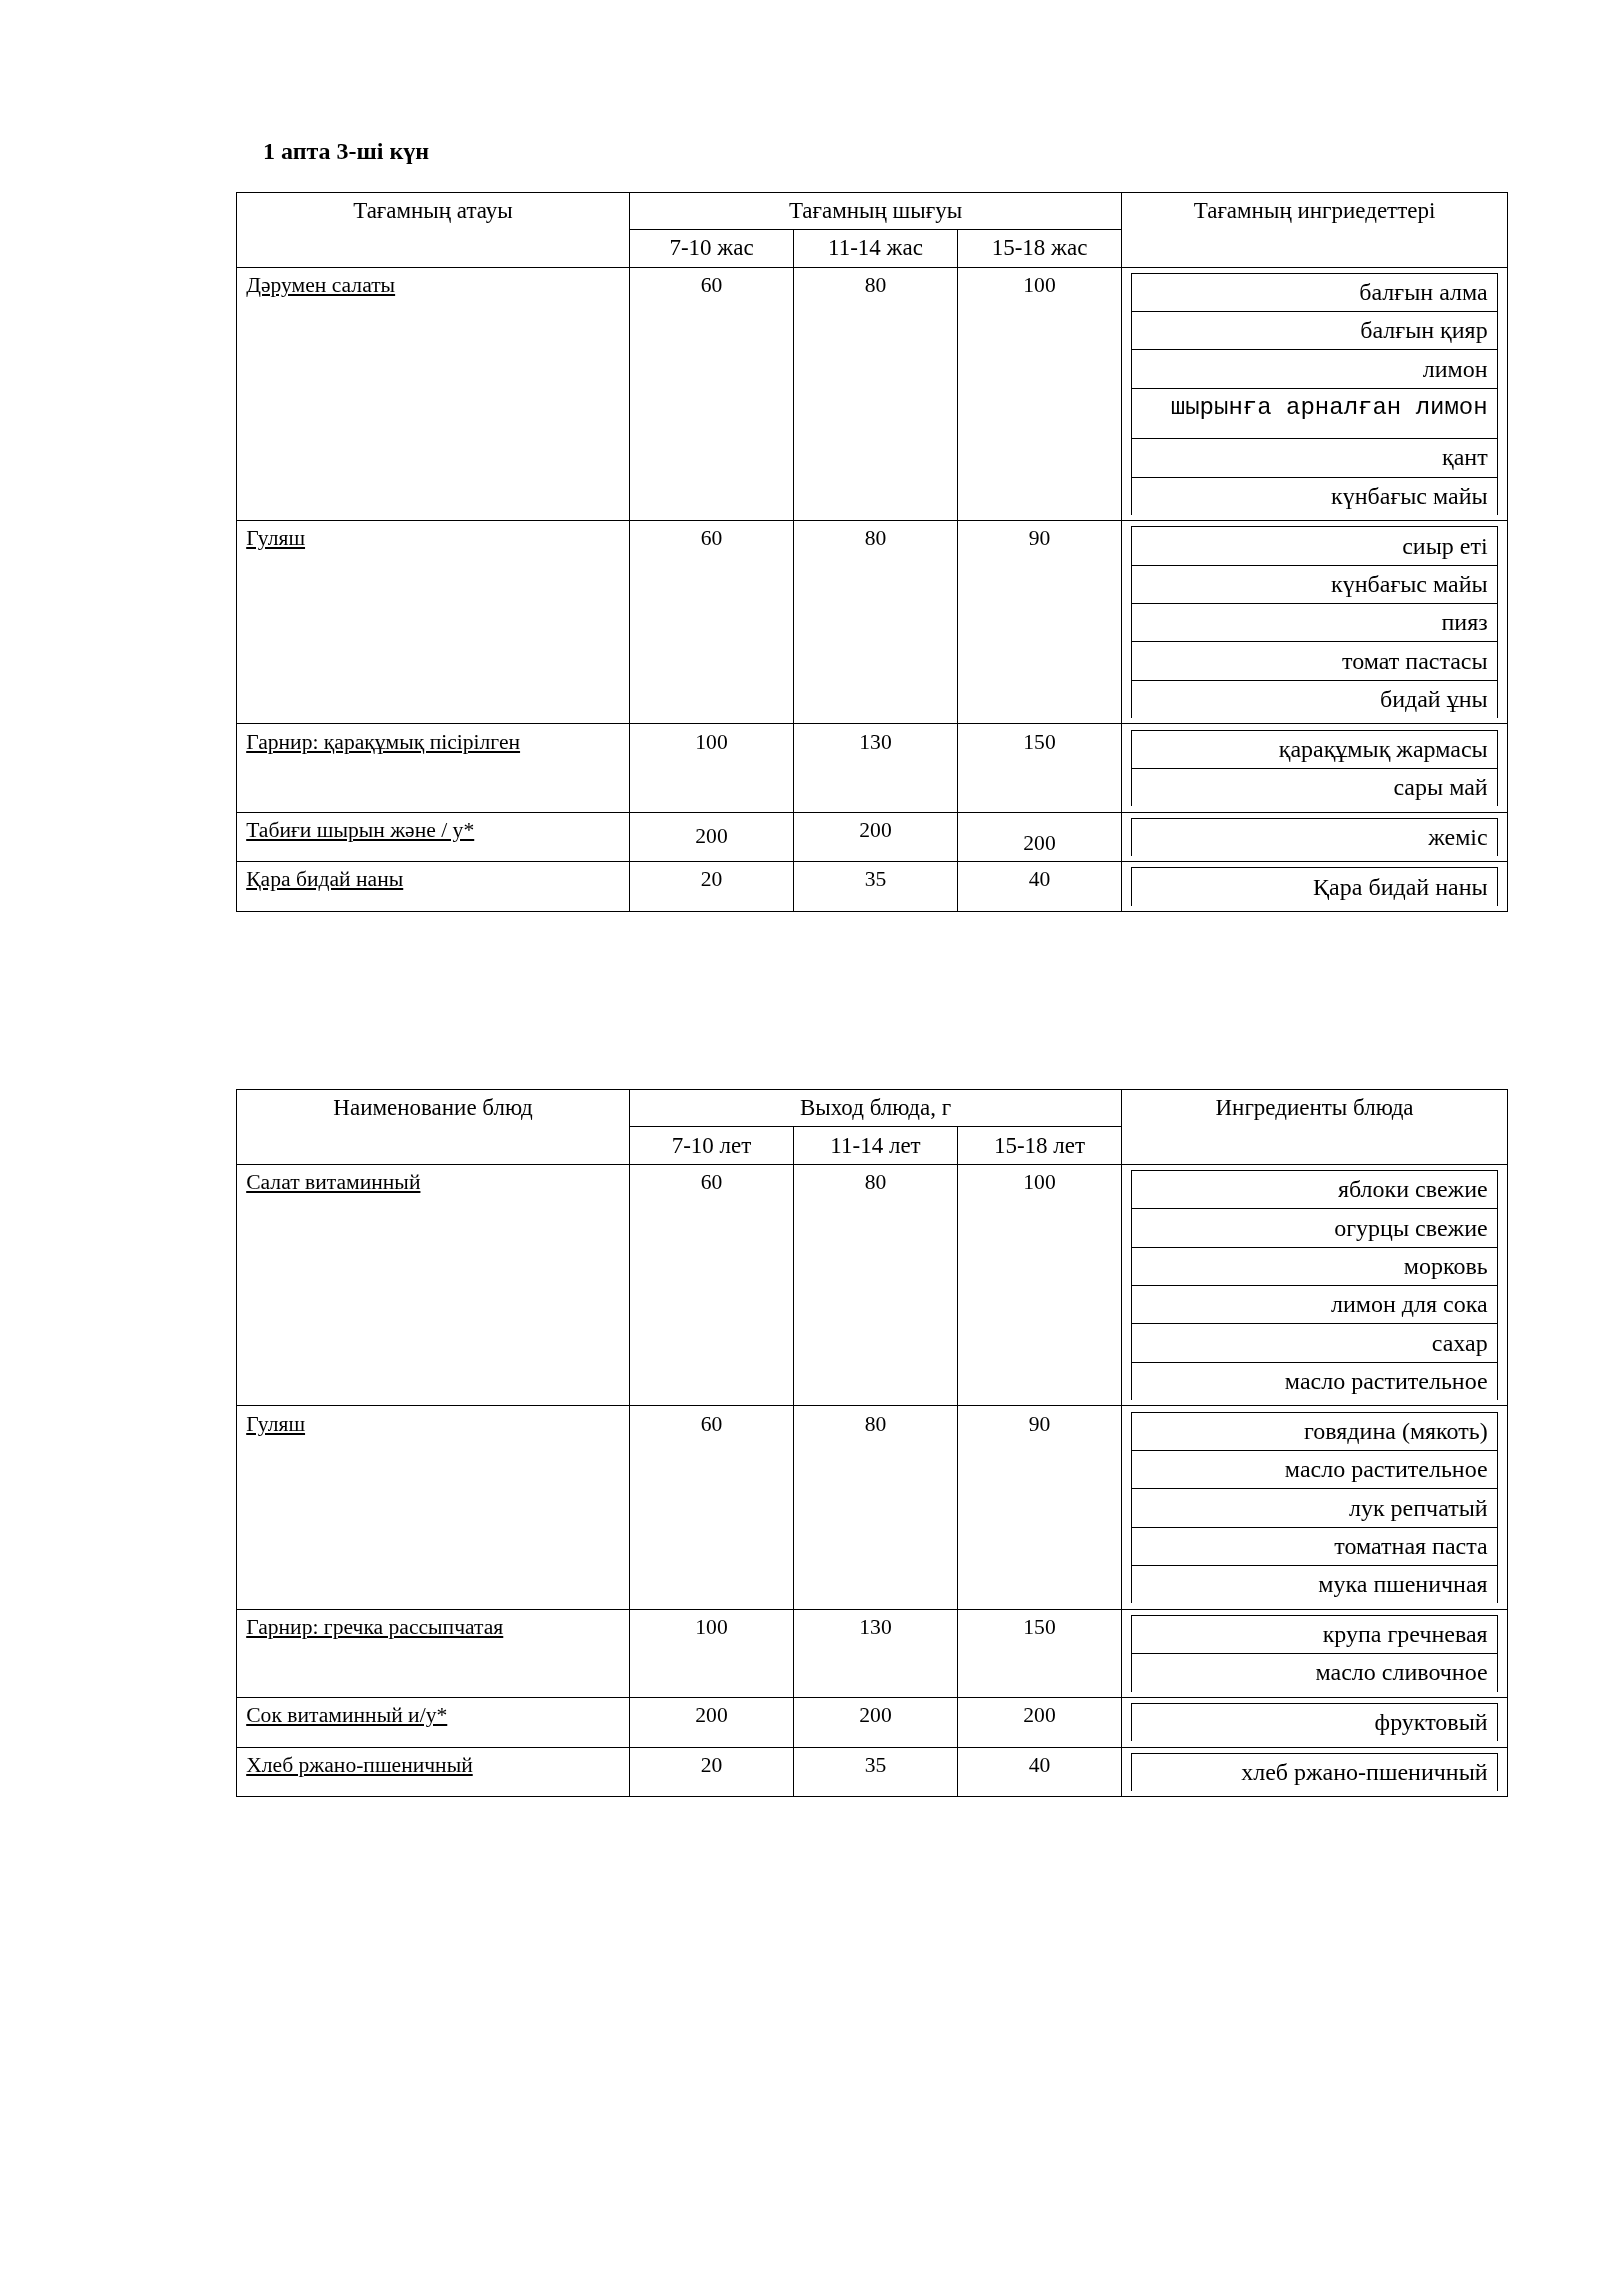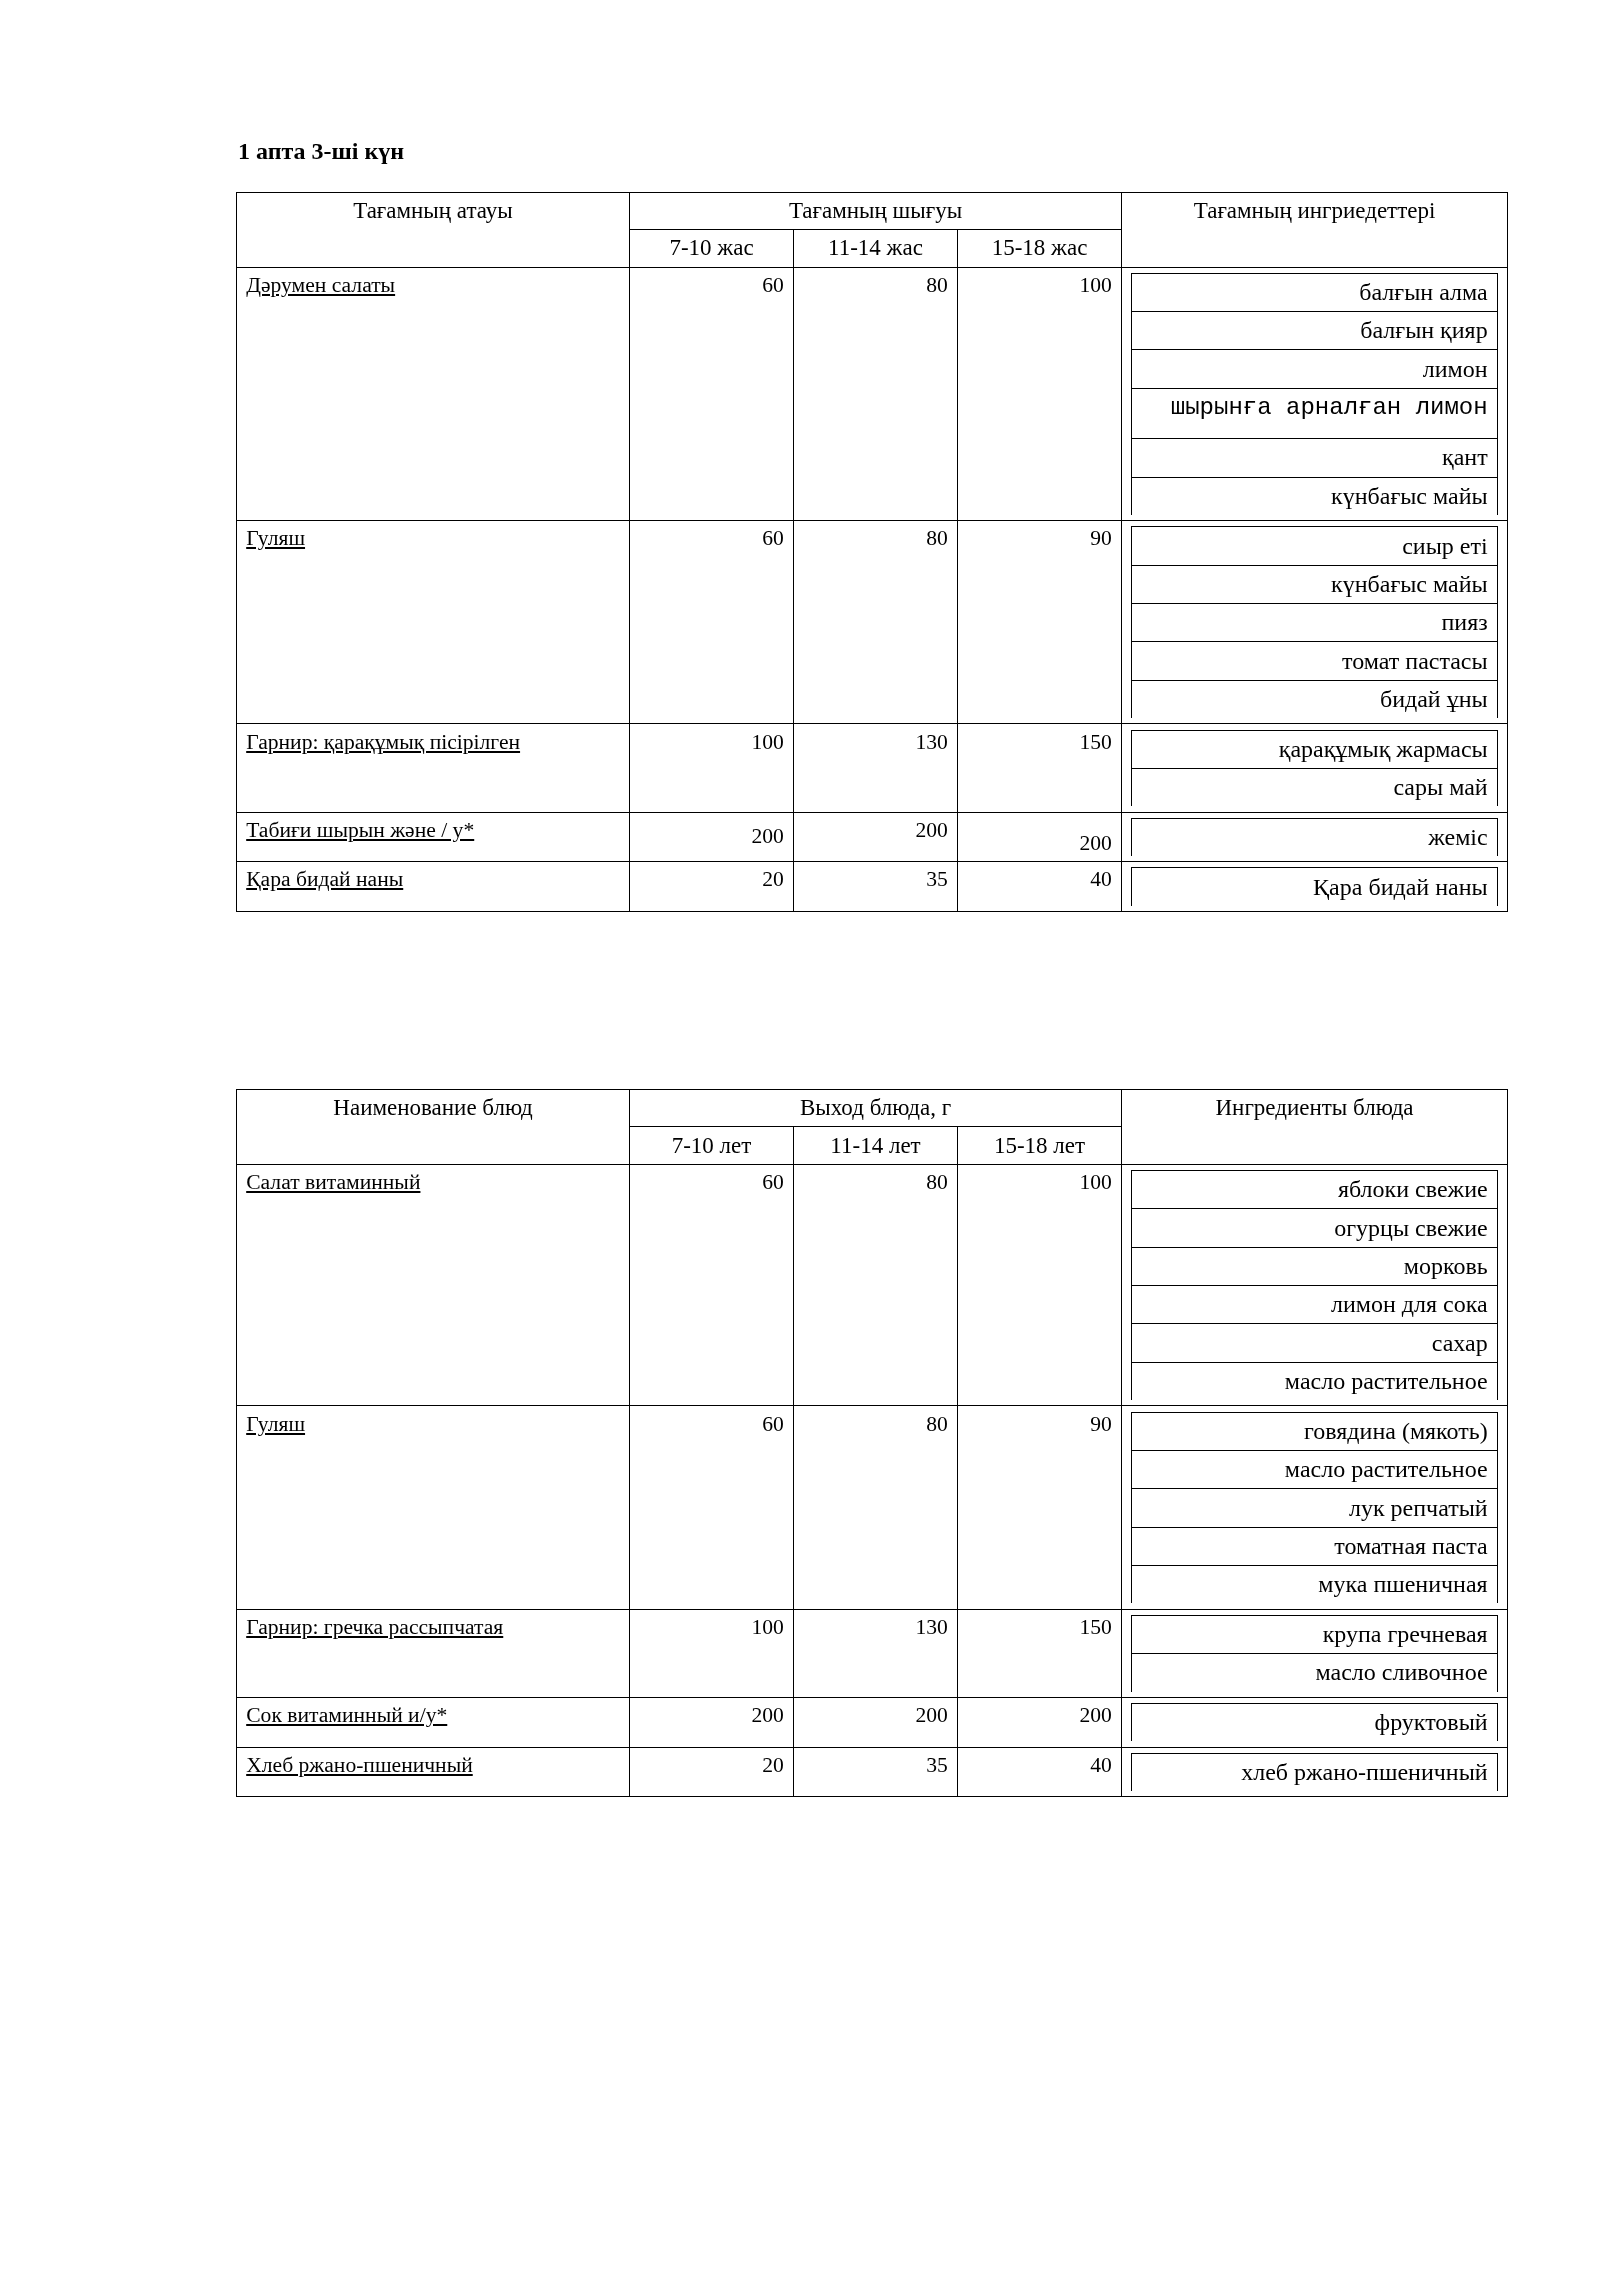--- a/index.html
+++ b/index.html
@@ -18,21 +18,21 @@
     width: 1623px;
     height: 2295px;
     box-sizing: border-box;
     padding: 137px 216px 0 236px;
   }
   .section-title {
     font-family: "Liberation Serif", serif;
     font-weight: bold;
     font-size: 24px;
     line-height: 1.2;
-    margin: 0 0 26px 2px;
+    margin: 0 0 26px 27px;
   }
   .section-title.second {
     margin-top: 0;
   }
   table.menu {
     border-collapse: collapse;
     width: 1269px;
     table-layout: fixed;
     font-size: 21.6px;
   }
@@ -46,21 +46,21 @@
     text-align: center;
     vertical-align: middle;
     font-weight: bold;
     font-size: 23px;
     padding: 9.2px 6.5px;
   }
   .col-name   { width: 393px; }
   .col-age    { width: 164px; }
   .col-ing    { width: 386px; }
   td.num {
-    text-align: right;
+    text-align: center;
     vertical-align: top;
     padding-top: 6.5px;
   }
   td.dish {
     vertical-align: top;
     padding-top: 6.5px;
     text-decoration: underline;
   }
   .ing-list {
     border-collapse: collapse;

